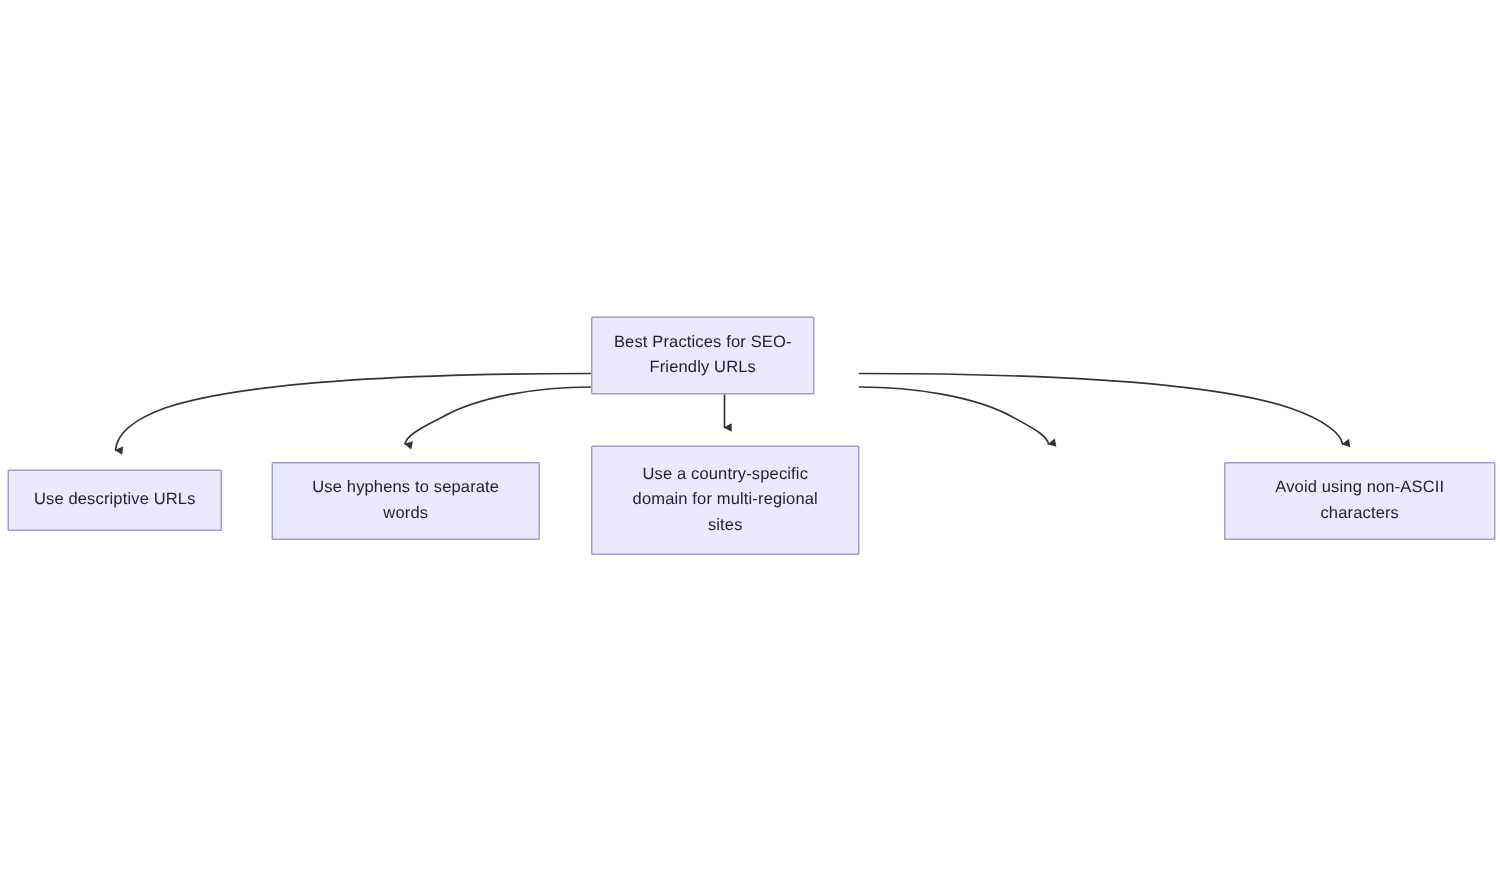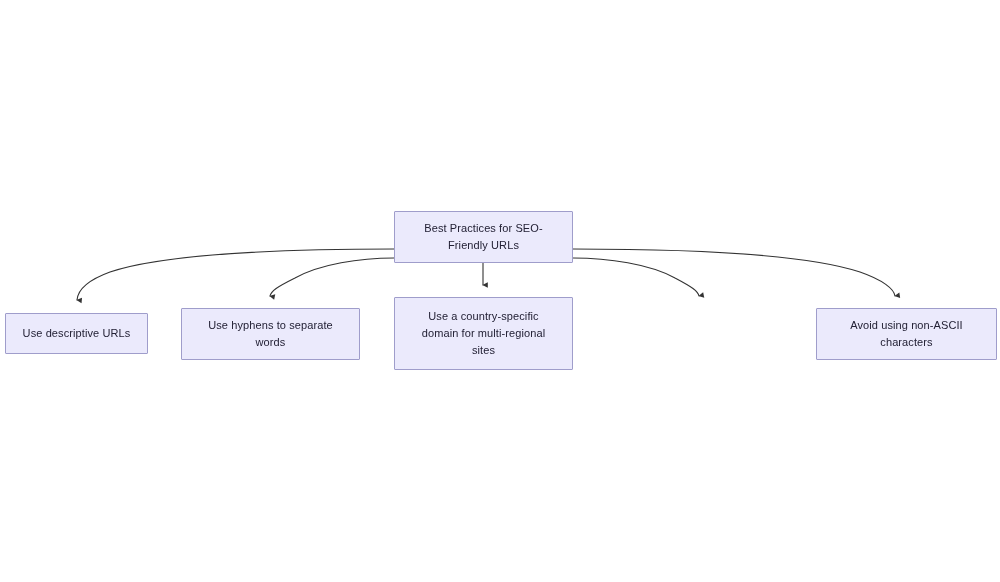--- a/index.html
+++ b/index.html
@@ -42,21 +42,21 @@
     font-size: 11px;
     line-height: 17px;
     letter-spacing: 0.1px;
     padding: 4px 8px;
   }
   .node-label {
     display: block;
     width: 100%;
     white-space: pre-line;
   }
-  #node-root      { left: 394px; top: 211px; width: 179px; height: 52px; }
+  #node-root      { left: 394px; top: 211px; width: 149px; height: 52px; }
   #node-child-0   { left: 5px;   top: 313px; width: 143px; height: 41px; justify-content: flex-end; }
   #node-child-1   { left: 181px; top: 308px; width: 179px; height: 52px; }
   #node-child-2   { left: 394px; top: 297px; width: 179px; height: 73px; }
   #node-child-3   { left: 604px; top: 308px; width: 181px; height: 52px; }
   #node-child-4   { left: 816px; top: 308px; width: 181px; height: 52px; }
 </style>
 </head>
 <body>
 
 <div id="diagram-canvas">

